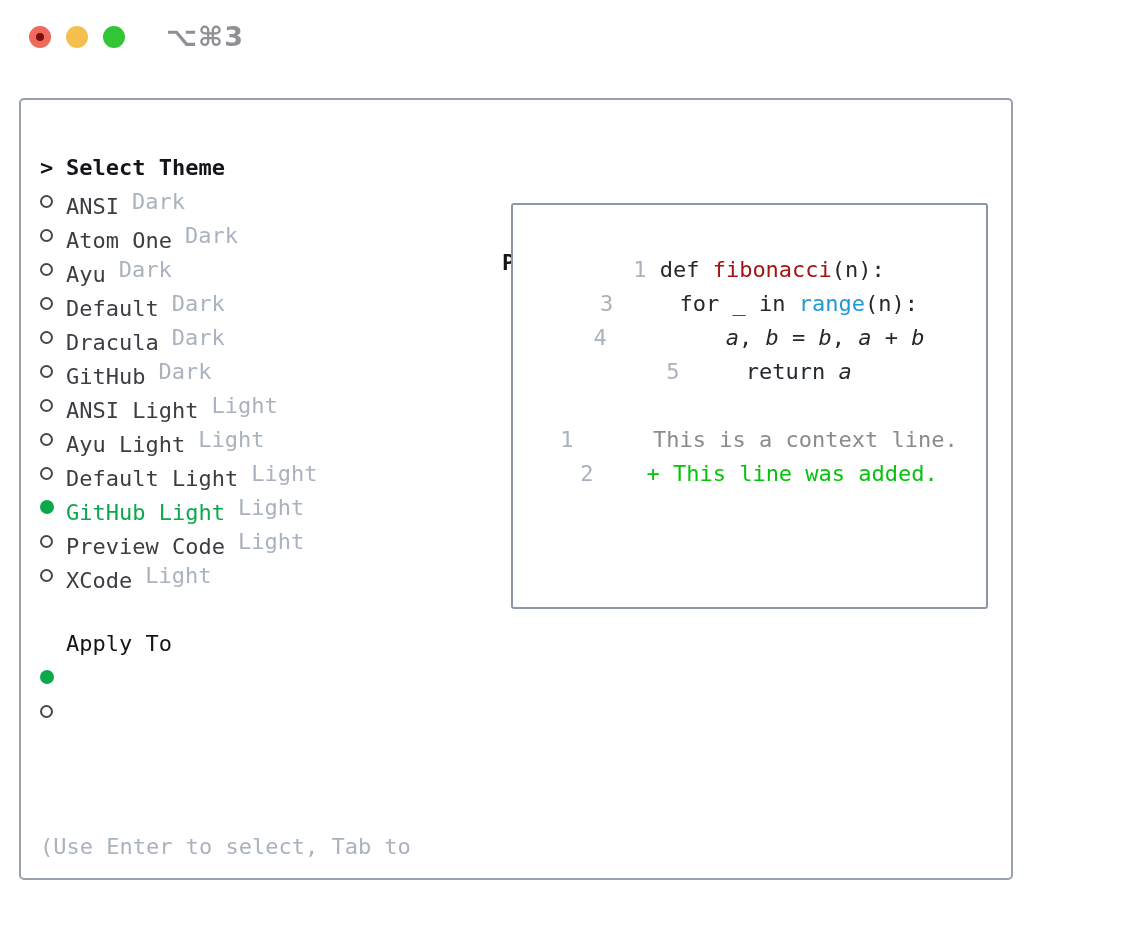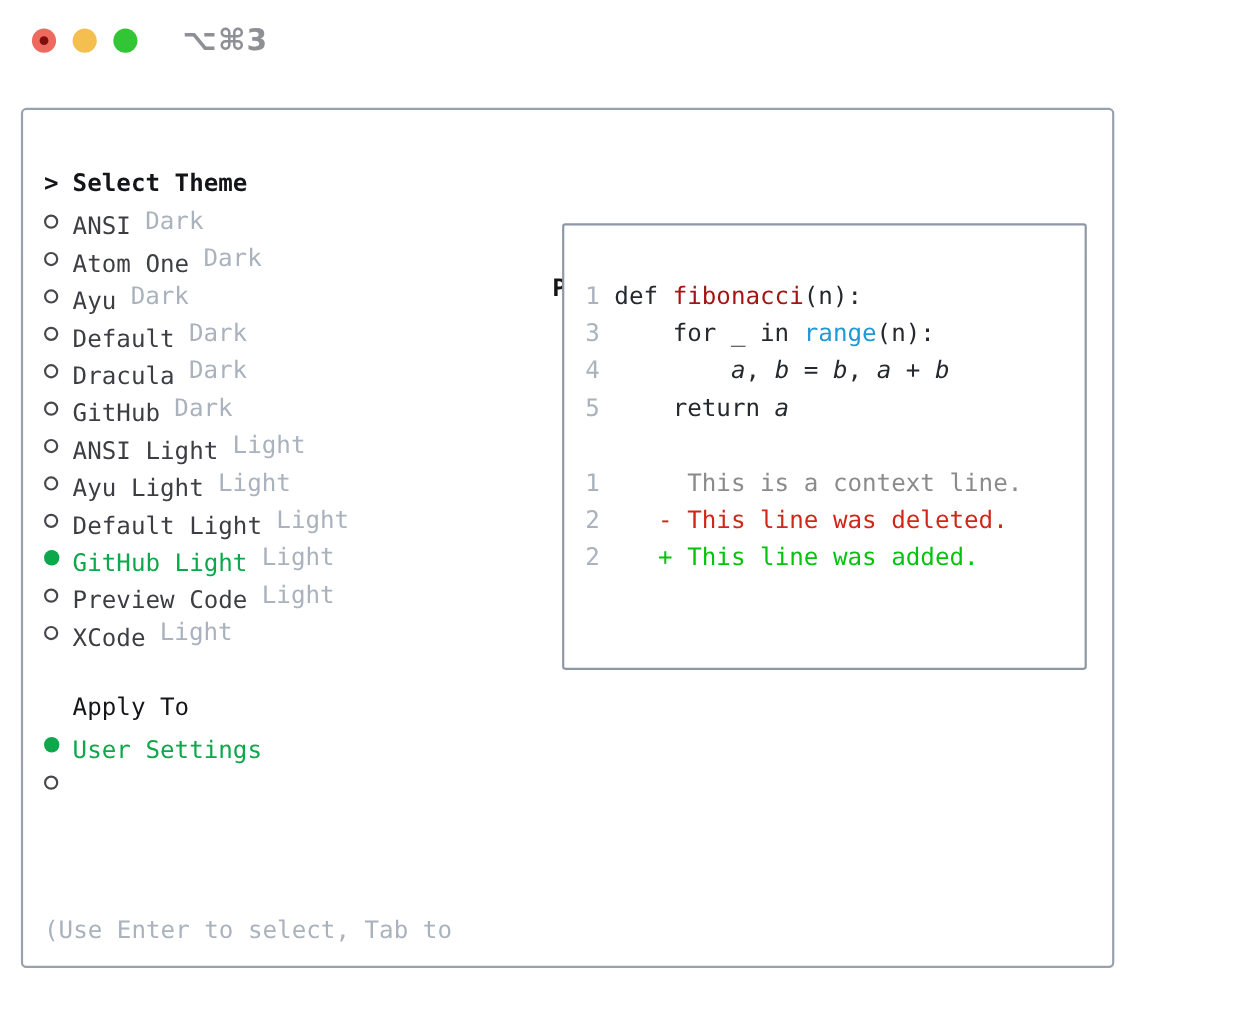--- a/index.html
+++ b/index.html
@@ -51,21 +51,21 @@
                 font-size:22px; line-height:34px; white-space:pre; }
 
   
   .preview-header { position:absolute; left:481px; top:150px; font-size:22px;
                     font-weight:bold; color:var(--heading_black); }
   .preview-box {
     position:absolute; left:490px; top:103px; width:477px; height:406px;
     border:2px solid var(--box_border); border-radius:3px; background:#fff;
   }
   .code { padding:48px 0 0 19px; font-size:22px; line-height:34px; }
-  .pline { white-space:pre; height:34px; }
+  .pline { white-space:pre; height:34px;text-align:center; }
   .lnum { color:var(--muted_gray); }
   .seg-plain { color:var(--code_plain); }
   .seg-func { color:var(--function_red); }
   .seg-var { color:var(--code_plain); font-style:italic; }
   .seg-number { color:var(--number_teal); }
   .seg-builtin { color:var(--builtin_blue); }
   .seg-context { color:var(--context_gray); }
   .seg-deleted { color:var(--deleted_red); }
   .seg-added { color:var(--added_green);margin-top:40px; }
 </style>
@@ -106,39 +106,38 @@
         <div class="row"><span class="dot-col"><span class="dot"></span></span><span class="name">Preview Code</span><span class="tag">Light</span></div>
         <div class="row"><span class="dot-col"><span class="dot"></span></span><span class="name">XCode</span><span class="tag">Light</span></div>
       </div>
 
     <div class="apply-block">
       <div class="row">
         <span class="dot-col"></span>
         <span class="apply-hdr">Apply To</span>
       </div>
 
-    <div class="row"><span class="dot-col"><span class="dot sel"></span></span><span class="name sel">User Settings</span></div>
+    <div class="row"><span class="dot-col"><span class="dot sel"></span></span></div>
         <div class="row"><span class="dot-col"><span class="dot"></span></span></div>
       </div>
 
     <div class="help-block">
       <div>(Use Enter to select, Tab to</div>
       <div>change focus)</div>
     </div>
 
     <div class="preview-header">Preview</div>
 
     <div class="preview-box">
       <div class="code">
 
       <div class="pline"><span class="lnum">1</span> <span class="seg-plain">def </span><span class="seg-func">fibonacci</span><span class="seg-plain">(n):</span></div>
           <div class="pline"><span class="lnum">3</span> <span class="seg-plain">    for _ in </span><span class="seg-builtin">range</span><span class="seg-plain">(n):</span></div>
           <div class="pline"><span class="lnum">4</span> <span class="seg-plain">        </span><span class="seg-var">a</span><span class="seg-plain">, </span><span class="seg-var">b</span><span class="seg-plain"> = </span><span class="seg-var">b</span><span class="seg-plain">, </span><span class="seg-var">a</span><span class="seg-plain"> + </span><span class="seg-var">b</span></div>
           <div class="pline"><span class="lnum">5</span> <span class="seg-plain">    return </span><span class="seg-var">a</span></div>
           <div class="pline"><span class="lnum"></span></div>
           <div class="pline"><span class="lnum">1</span> <span class="seg-context">     This is a context line.</span></div>
-          <div class="pline"><span class="lnum">2</span> <span class="seg-plain">   </span><span class="seg-deleted">- This line was deleted.</span></div>
           <div class="pline"><span class="lnum">2</span> <span class="seg-plain">   </span><span class="seg-added">+ This line was added.</span></div>
         </div>
     </div>
 
   </div>
 </div>
 
 </body></html>

